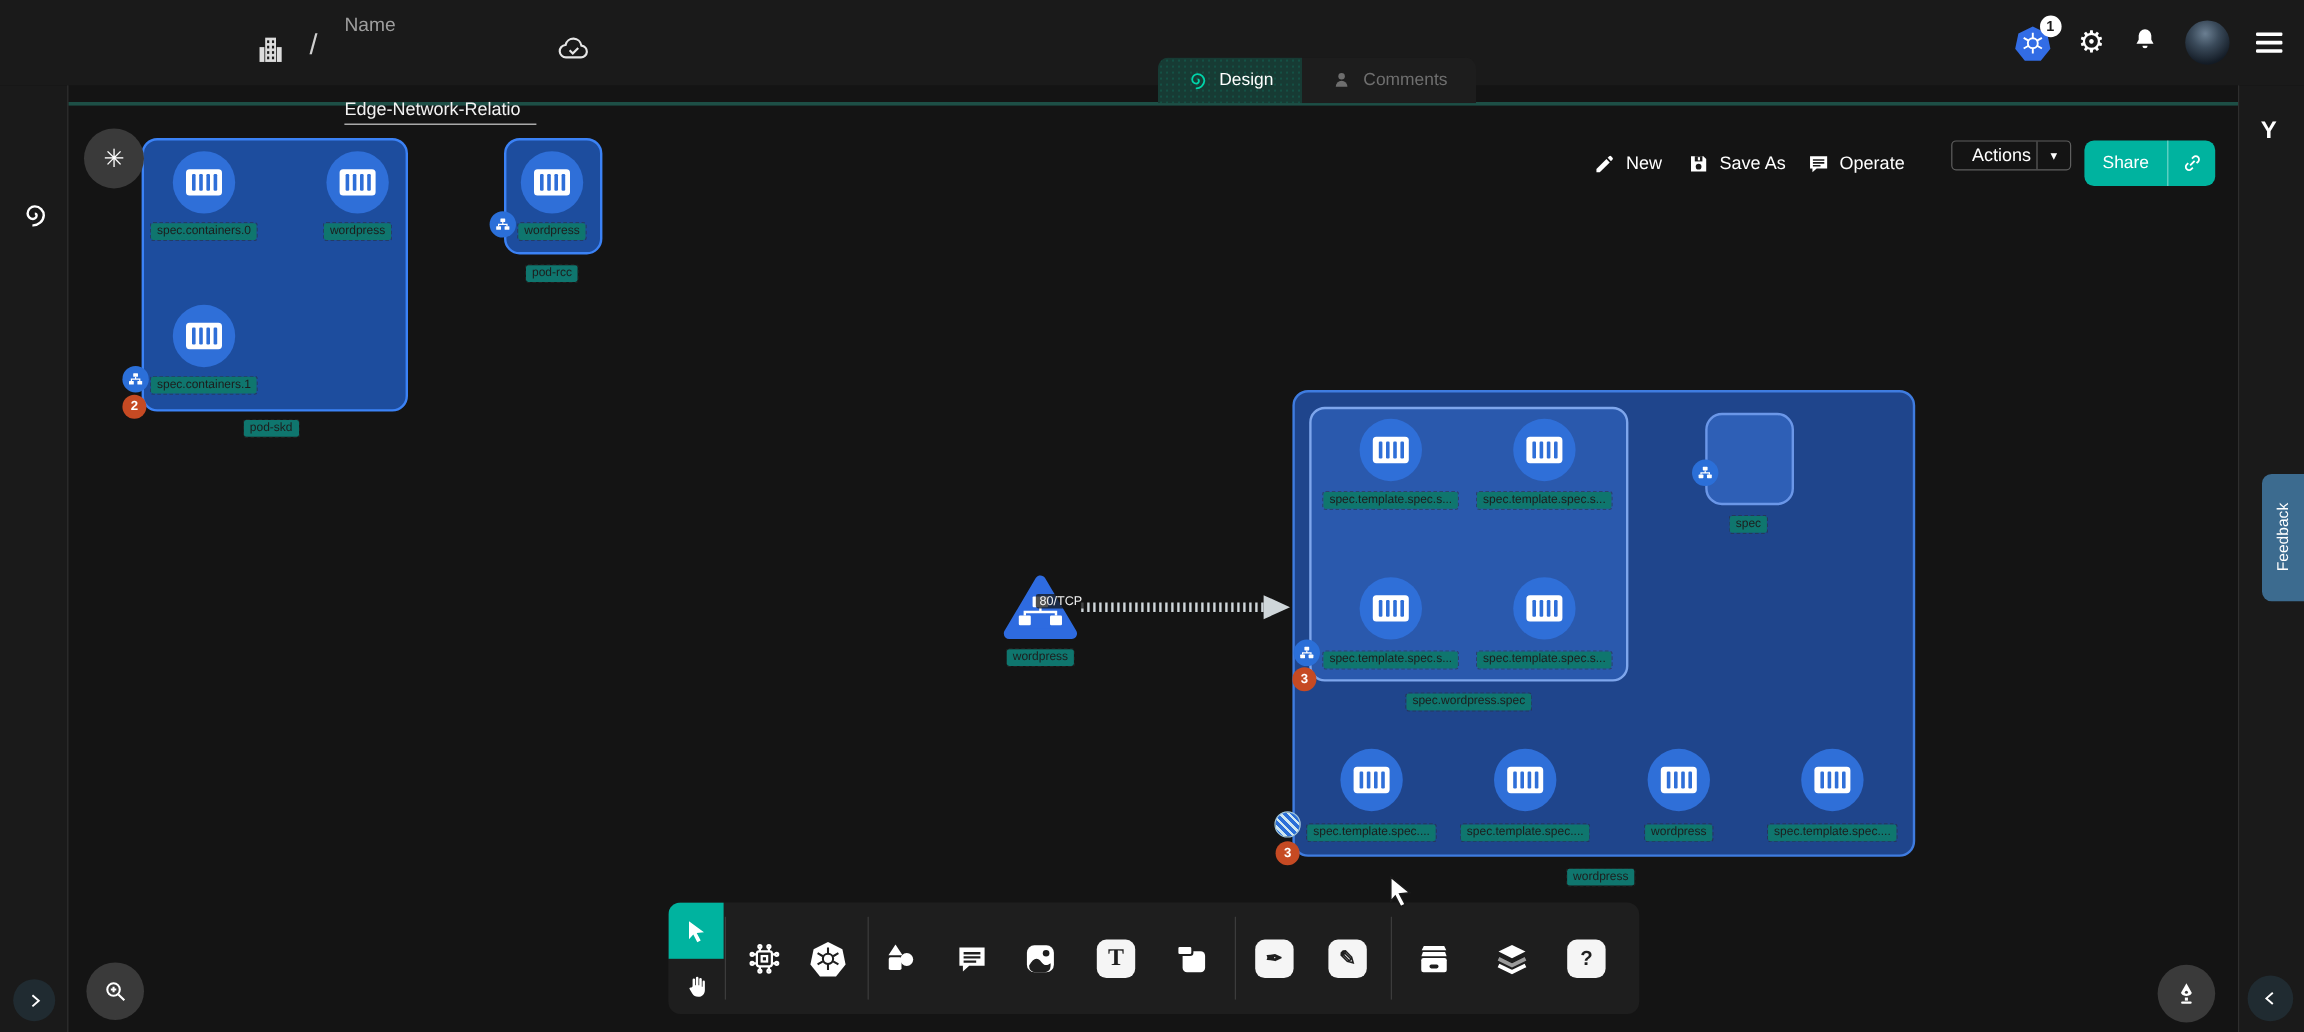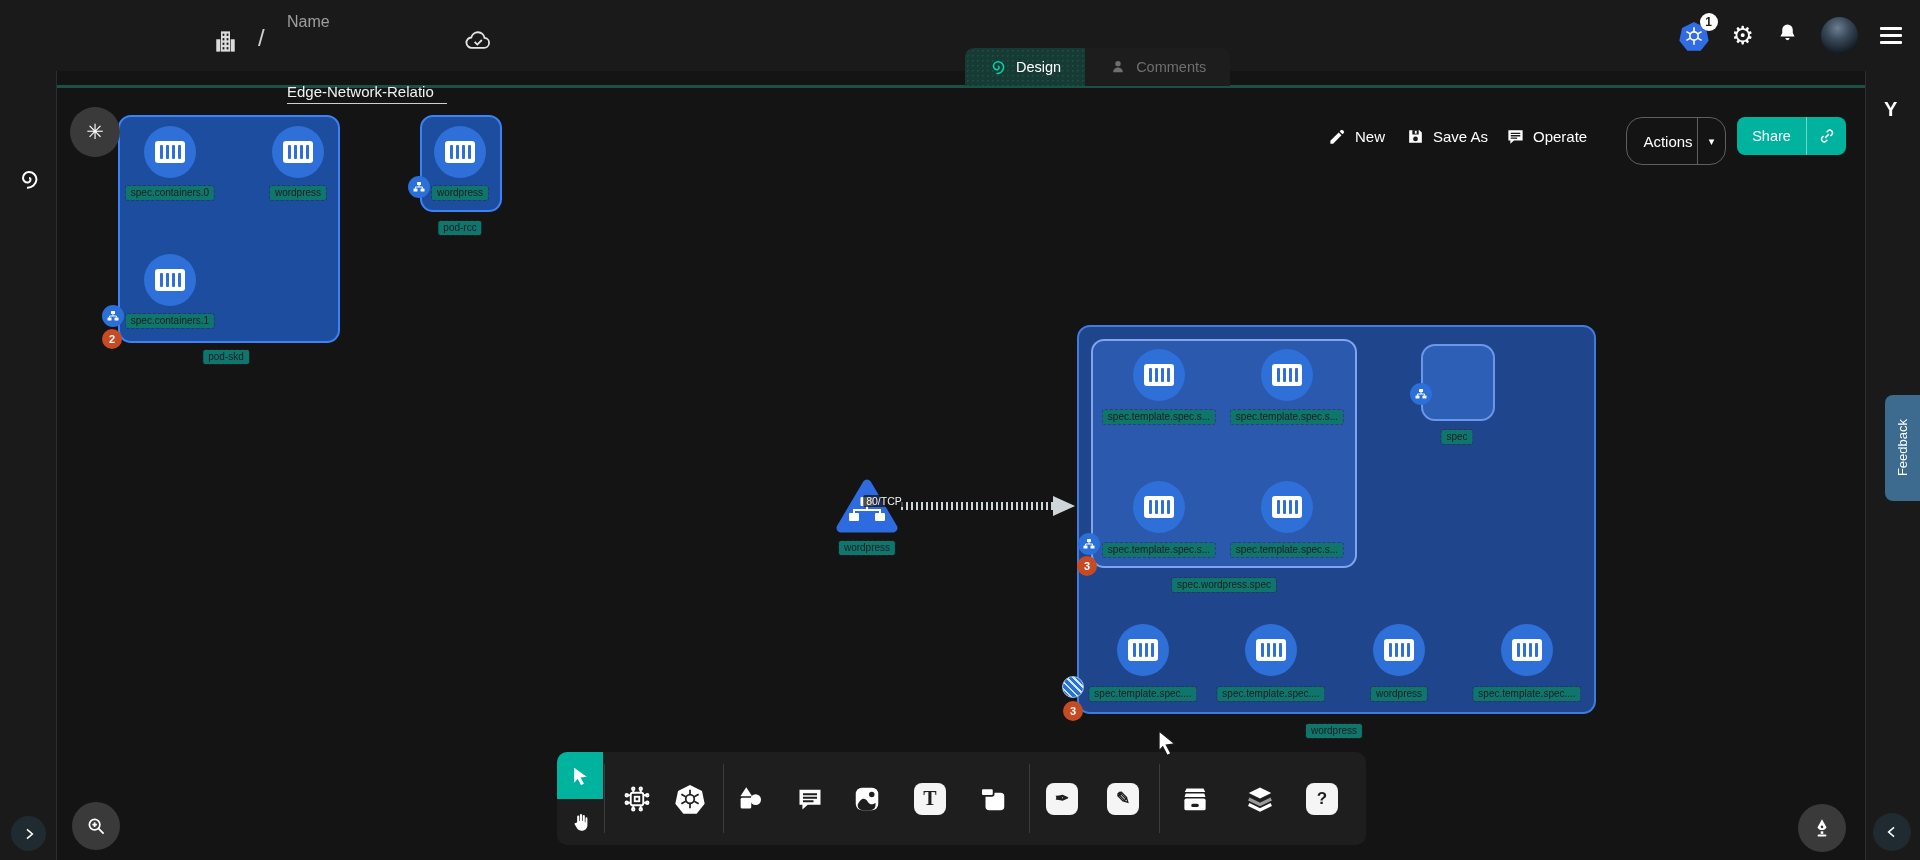--- a/index.html
+++ b/index.html
@@ -38,22 +38,22 @@
   .teal-line { position:absolute; left:0; top:85px; width:1920px; height:3px; background:#1d4f46; z-index:5; }
 
   
   .rail-left  { position:absolute; left:0; top:71px; width:57px; height:789px; background:#1a1a1a; border-right:1px solid #2e2e2e; z-index:10; }
   .rail-right { position:absolute; left:1865px; top:71px; width:55px; height:789px; background:#1a1a1a; border-left:1px solid #2e2e2e; z-index:10; }
   .rail-icon { position:absolute; color:#fff; }
 
   
   .ghost-btn { position:absolute; top:117px; height:38px; display:flex; align-items:center; gap:8px;
                color:#fff; font-size:15px; cursor:pointer; z-index:20; }
-  .actions-btn { position:absolute; left:1626px; top:117px; width:100px; height:48px; border:1px solid #5f5f5f;
-                 border-radius:16px; display:flex; align-items:center; color:#fff; font-size:15px; cursor:pointer; z-index:20;padding-left:12px; }
+  .actions-btn { position:absolute; left:1626px; top:117px; width:100px; height:25px; border:1px solid #5f5f5f;
+                 border-radius:4px; display:flex; align-items:center; color:#fff; font-size:15px; cursor:pointer; z-index:20;padding-left:12px; }
   .actions-btn .lbl { flex:1; text-align:center; }
   .actions-btn .caret-cell { width:28px; height:100%; border-left:1px solid #5f5f5f;
                  display:flex; align-items:center; justify-content:center; font-size:11px; color:#fff; }
   .share-btn { position:absolute; left:1737px; top:117px; width:109px; height:38px; background:#00B39F;
                border-radius:8px; display:flex; align-items:center; color:#fff; cursor:pointer; z-index:20; }
   .share-btn .lbl { flex:1; text-align:center; font-size:14.5px; }
   .share-btn .link-cell { width:40px; height:100%; border-left:1px solid rgba(255,255,255,.45);
                display:flex; align-items:center; justify-content:center; }
 
   

